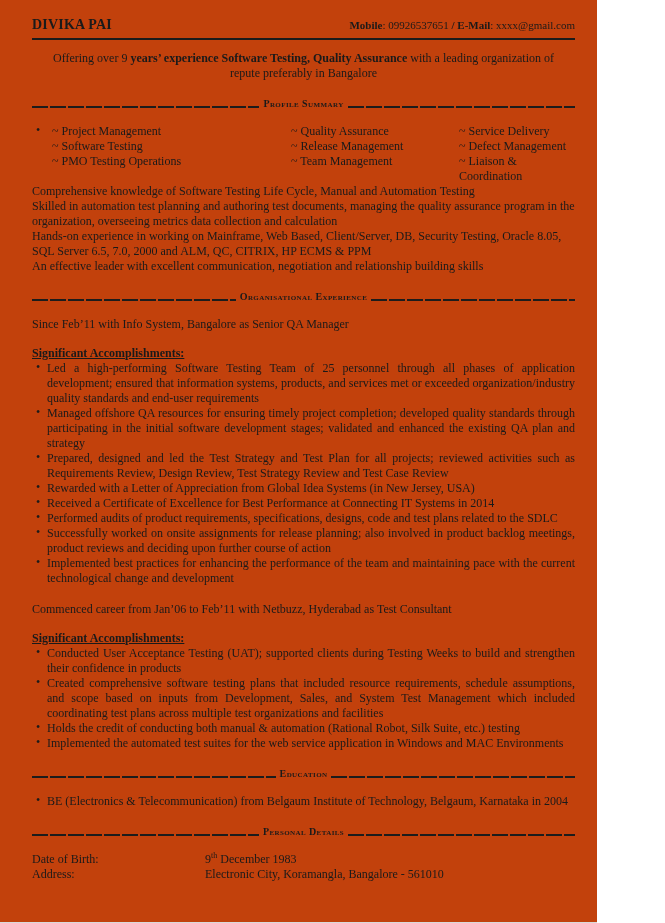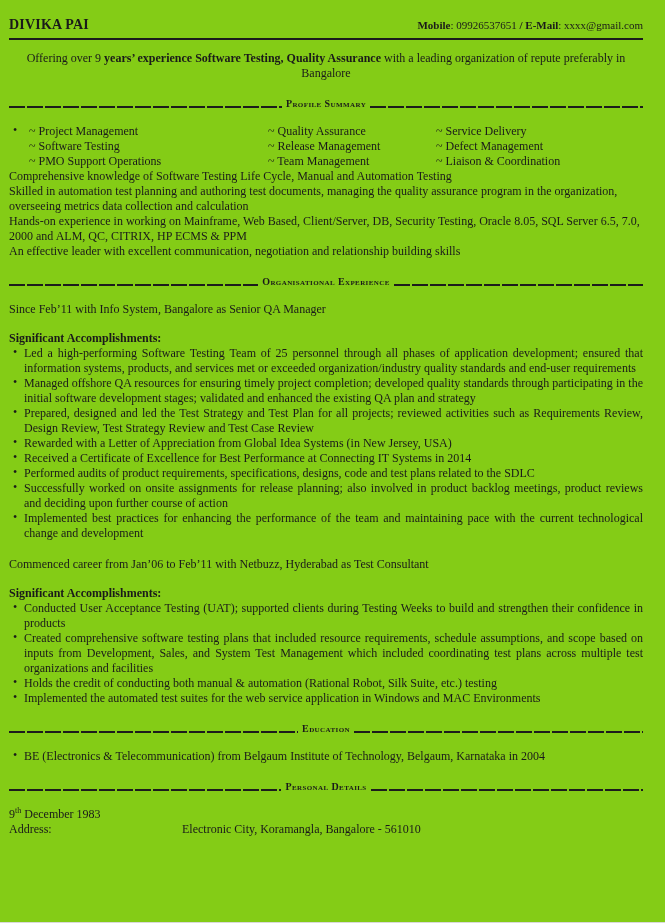--- a/index.html
+++ b/index.html
@@ -1,20 +1,20 @@
 <!DOCTYPE html>
 <html><head>
 <meta charset="utf-8">
 <style>
   * { margin:0; padding:0; box-sizing:border-box; }
   html,body { background:#ffffff; }
   body { font-family:"Liberation Serif","DejaVu Serif",serif; color:#1a1a1a; }
   .page {
-    width:665px; height:923px; background:#84cc16; overflow:hidden;
-    padding:17px 22px 0 9px; border-bottom:1px solid #d9d9d9;
+    width:597px; height:923px; background:#c2410c; overflow:hidden;
+    padding:17px 22px 0 32px; border-bottom:1px solid #d9d9d9;
     font-size:12px; line-height:15px;
   }
   
   .hdr { display:flex; justify-content:space-between; align-items:baseline;
          border-bottom:2px solid #1b1b1b; padding-bottom:5px; }
   .hdr-name { font-size:14px; font-weight:bold; letter-spacing:.2px; }
   .hdr-contact { font-size:11px; }
   .b { font-weight:bold; }
   
   .objective { text-align:center; margin:11px 6px 2px 6px; }
@@ -26,21 +26,21 @@
                letter-spacing:.4px; padding:0 4px; white-space:nowrap; }
   
   ul.bullets { list-style:none; margin:0; }
   ul.bullets > li { position:relative; padding-left:15px; text-align:justify; }
   ul.bullets > li::before { content:"\2022"; position:absolute; left:4px; top:-1px; font-size:12px; }
   
   .skills-grid { display:grid; grid-template-columns:239px 168px 1fr; margin-left:5px; text-align:left; }
   .skill-cell { line-height:15px; }
   
   .job-heading { font-weight:normal; margin:13px 0 14px 0; }
-  .sig-label { font-weight:bold; margin-top:13px; }
+  .sig-label { font-weight:bold; margin-top:13px;text-decoration:underline; }
   
   .pd { margin-top:12px; }
   .pd-row { display:flex; }
   .pd-label { width:173px; flex:0 0 173px; }
   sup { font-size:8px; line-height:0; }
 </style>
 </head>
 <body>
 
 <div class="page">
@@ -61,21 +61,21 @@
   <ul class="bullets">
     <li>
       <div class="skills-grid">
 
       <div class="skill-cell">~ Project Management</div>
           <div class="skill-cell">~ Quality Assurance</div>
           <div class="skill-cell">~ Service Delivery</div>
           <div class="skill-cell">~ Software Testing</div>
           <div class="skill-cell">~ Release Management</div>
           <div class="skill-cell">~ Defect Management</div>
-          <div class="skill-cell">~ PMO Support Operations</div>
+          <div class="skill-cell">~ PMO Testing Operations</div>
           <div class="skill-cell">~ Team Management</div>
           <div class="skill-cell">~ Liaison &amp; Coordination</div>
         </div>
     </li>
 
   <div class="skill-cell">Comprehensive knowledge of Software Testing Life Cycle, Manual and Automation Testing</div>
       <div class="skill-cell">Skilled in automation test planning and authoring test documents, managing the quality assurance program in the organization, overseeing metrics data collection and calculation</div>
       <div class="skill-cell">Hands-on experience in working on Mainframe, Web Based, Client/Server, DB, Security Testing, Oracle 8.05, SQL Server 6.5, 7.0, 2000 and ALM, QC, CITRIX, HP ECMS &amp; PPM</div>
       <div class="skill-cell">An effective leader with excellent communication, negotiation and relationship building skills</div>
     </ul>
@@ -126,20 +126,21 @@
     </ul>
 
   <div class="sec-hdr">
     <div class="hline"></div>
     <div class="sec-title">Personal Details</div>
     <div class="hline"></div>
   </div>
 
   <div class="pd">
     <div class="pd-row">
+      <div class="pd-label">Date of Birth:</div>
       <div><span>9</span><sup>th</sup><span> December 1983</span></div>
     </div>
     <div class="pd-row">
       <div class="pd-label">Address:</div>
       <div>Electronic City, Koramangla, Bangalore - 561010</div>
     </div>
   </div>
 
 </div>
 

